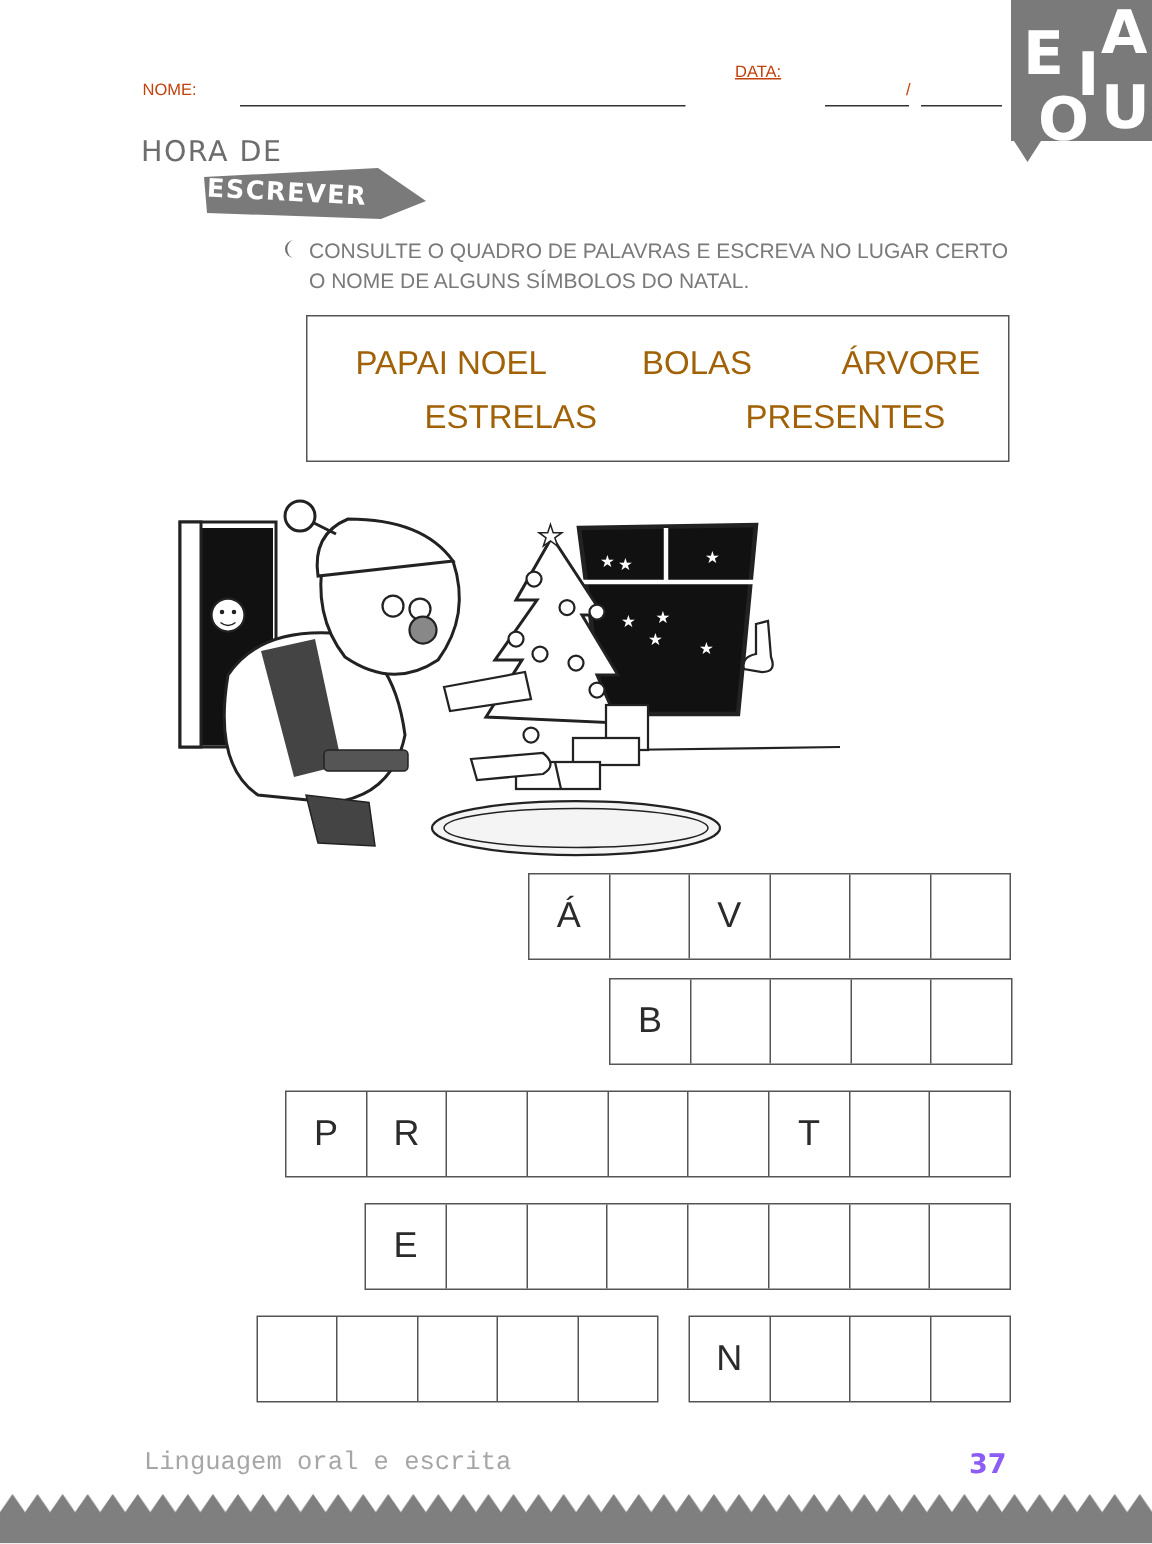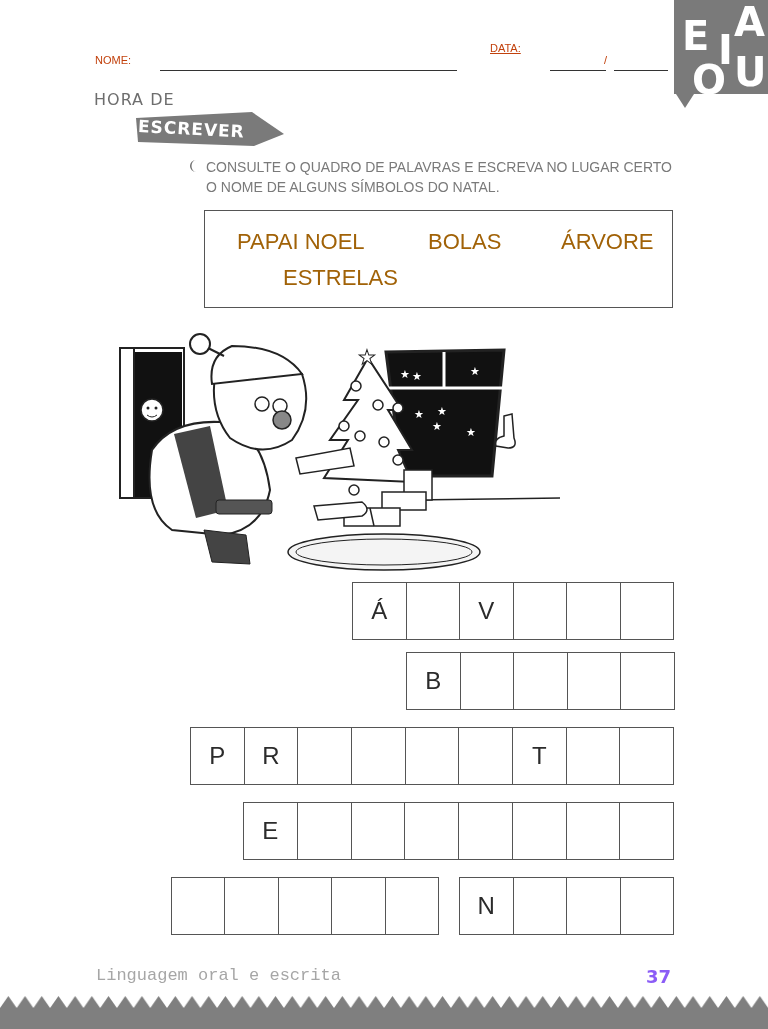--- a/index.html
+++ b/index.html
@@ -13,21 +13,21 @@
   .badge { left: 674px; top: 0; width: 94px; height: 94px; background: #7a7a7a; }
   .badge-tip { left: 676px; top: 94px; width: 0; height: 0;
     border-left: 9px solid transparent; border-right: 9px solid transparent; border-top: 14px solid #7a7a7a; }
   .vowel { position: absolute; color: #ffffff; font-family: "DejaVu Sans", sans-serif; font-weight: bold; line-height: 1; }
 
   
   .label { font-size: 11px; color: #c2410c; }
   .underline { border-bottom: 1.5px solid #333; height: 0; }
 
   
-  .hora { left: 94px; top: 90px; font-size: 16px; color: #6d6d6d; letter-spacing: 1px; font-family: "DejaVu Sans", sans-serif; }
+  .hora { left: 94px; top: 90px; font-size: 19px; color: #6d6d6d; letter-spacing: 1px; font-family: "DejaVu Sans", sans-serif; }
   .escrever-banner { left: 134px; top: 112px; width: 152px; height: 34px; }
   .escrever-text { left: 138px; top: 116px; font-size: 17px; color: #fff; font-weight: bold; letter-spacing: 1px;
     font-family: "DejaVu Sans", sans-serif; transform: rotate(3deg); transform-origin: left center; }
 
   .instr { left: 206px; top: 157px; font-size: 14px; color: #7a7a7a; line-height: 20px; width: 480px; }
   .moon-icon { left: 186px; top: 159px; width: 14px; height: 14px; }
 
   
   .wordbank { left: 204px; top: 210px; width: 469px; height: 98px; border: 1.5px solid #555; box-sizing: border-box; }
   .word { font-size: 22px; color: #a16207; position: absolute; white-space: nowrap; }
@@ -74,20 +74,21 @@
 <svg class="abs moon-icon" viewBox="0 0 14 14">
   <path d="M10 1 A6 6 0 1 0 10 13 A4.5 6 0 1 1 10 1 Z" fill="#6d6d6d"></path>
 </svg>
 <div class="abs instr">CONSULTE O QUADRO DE PALAVRAS E ESCREVA NO LUGAR CERTO O NOME DE ALGUNS SÍMBOLOS DO NATAL.</div>
 
 <div class="abs wordbank">
   <span class="word" style="left:32px;top:18px;">PAPAI NOEL</span>
   <span class="word" style="left:223px;top:18px;">BOLAS</span>
   <span class="word" style="left:356px;top:18px;">ÁRVORE</span>
   <span class="word" style="left:78px;top:54px;">ESTRELAS</span>
+  <span class="word" style="left:292px;top:54px;">PRESENTES</span>
 </div>
 
 <svg class="abs illus" viewBox="0 0 460 245">
 
   <g>
     <rect x="8" y="18" width="64" height="150" fill="#fff" stroke="#222" stroke-width="2"></rect>
     <rect x="20" y="22" width="50" height="145" fill="#111"></rect>
     <rect x="8" y="18" width="14" height="150" fill="#fff" stroke="#222" stroke-width="2"></rect>
   </g>
 

